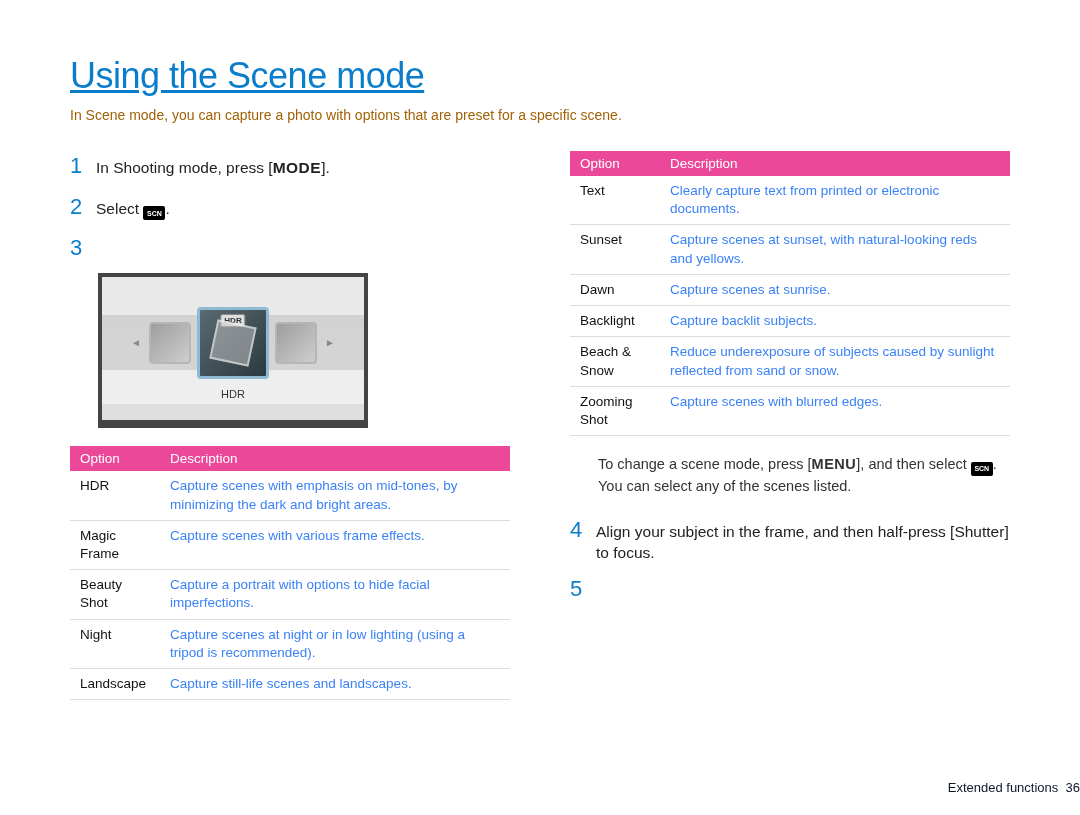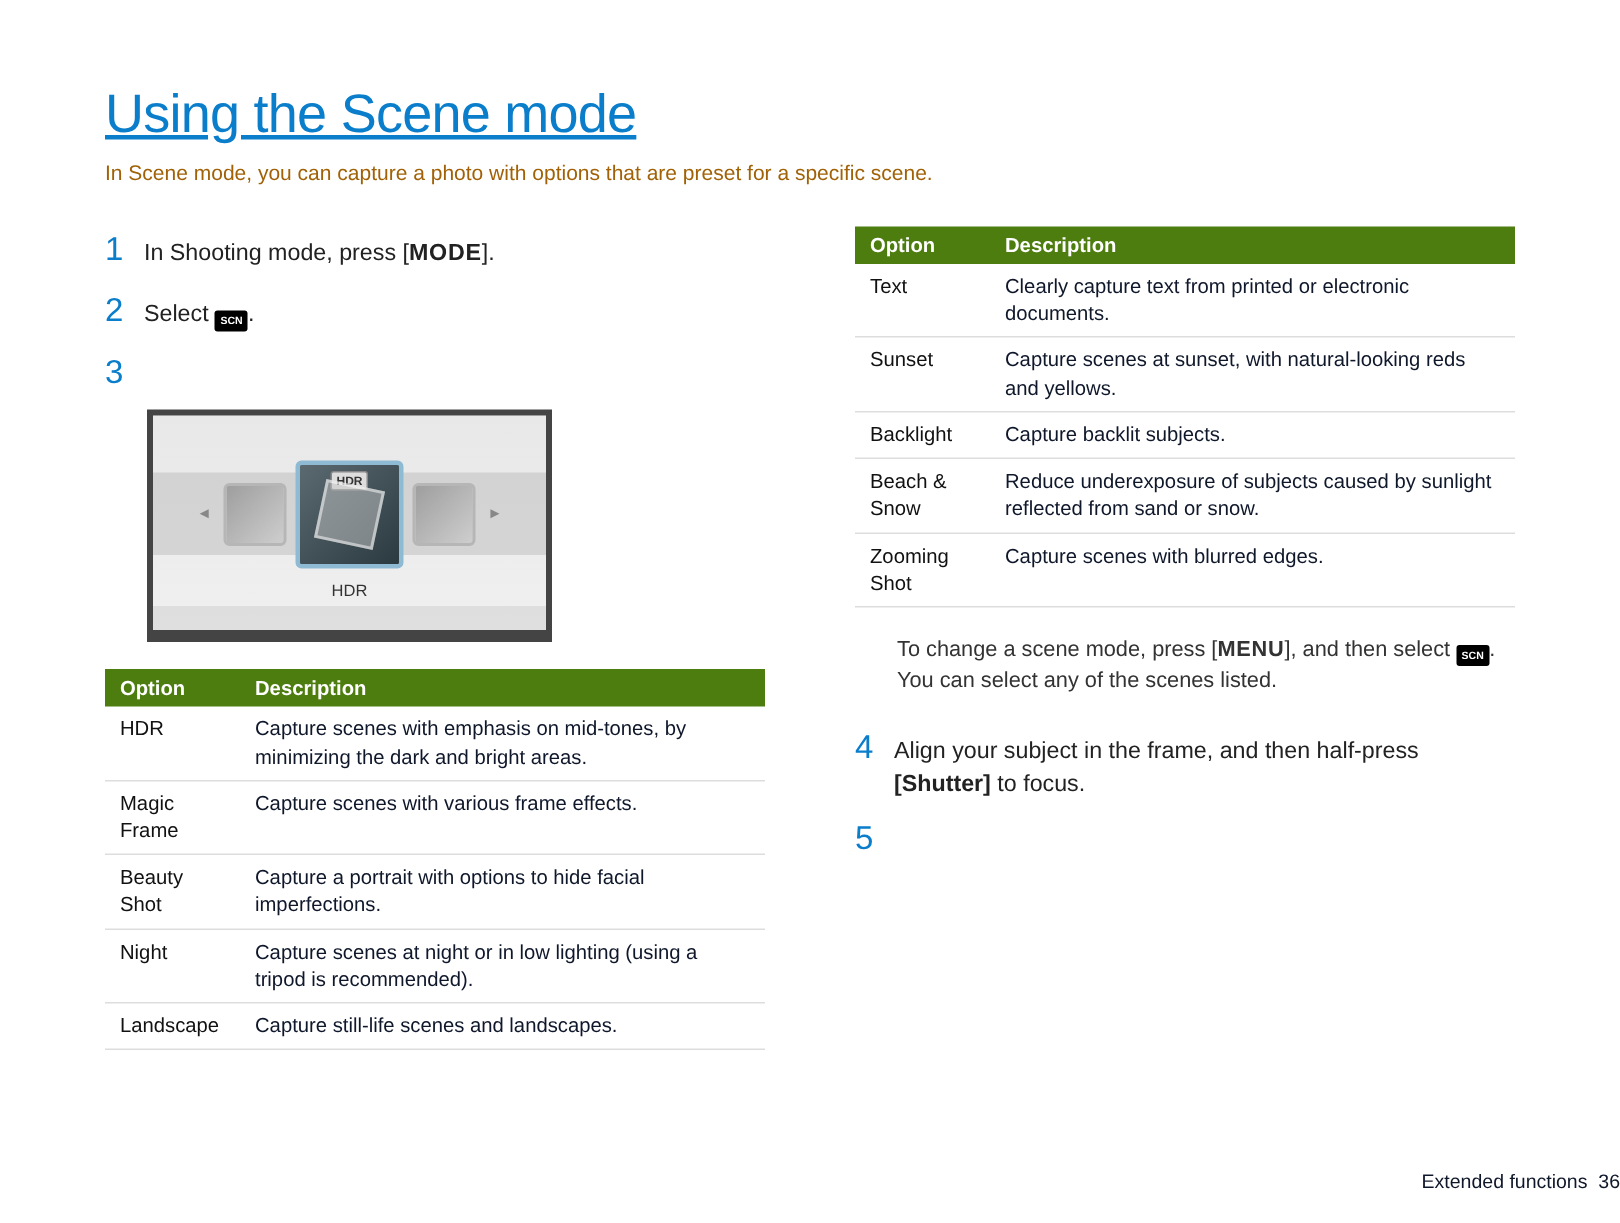--- a/index.html
+++ b/index.html
@@ -126,52 +126,52 @@
     background: rgba(0,0,0,0.07);
   }
 
   table.opts {
     width: 100%;
     border-collapse: collapse;
     font-size: 13.5px;
     margin-bottom: 18px;
   }
   table.opts th {
-    background: #4d7c0f;
+    background: #ec4899;
     color: #fff;
-    font-weight: 700;
+    font-weight: 400;
     text-align: left;
     padding: 5px 10px;
   }
   table.opts th:first-child { width: 90px; }
   table.opts td {
     border-bottom: 1px solid #ddd;
     padding: 6px 10px;
     vertical-align: top;
-    color: #0f172a;
+    color: #3b82f6;
     line-height: 1.35;
   }
   table.opts td:first-child { color: #111; }
 
   .note-block {
     margin: 0 0 18px 28px;
     font-size: 14.5px;
     line-height: 1.45;
     color: #333;
   }
 
   .footer {
     position: absolute;
     bottom: 20px;
     left: 0; right: 0;
     text-align: right;
     font-size: 13px;
     color: #0f172a;
   }
-  strong { font-weight: bold; }
+  strong { font-weight: normal; }
 </style>
 </head>
 <body>
 
 <h1>Using the Scene mode</h1>
 <p class="intro">In Scene mode, you can capture a photo with options that are preset for a specific scene.</p>
 
 <div class="columns">
 
   <div class="col">
@@ -256,20 +256,24 @@
       <tbody>
           <tr>
             <td>Text</td>
             <td>Clearly capture text from printed or electronic documents.</td>
           </tr>
           <tr>
             <td>Sunset</td>
             <td>Capture scenes at sunset, with natural-looking reds and yellows.</td>
           </tr>
           <tr>
+            <td>Dawn</td>
+            <td>Capture scenes at sunrise.</td>
+          </tr>
+          <tr>
             <td>Backlight</td>
             <td>Capture backlit subjects.</td>
           </tr>
           <tr>
             <td>Beach &amp; Snow</td>
             <td>Reduce underexposure of subjects caused by sunlight reflected from sand or snow.</td>
           </tr>
           <tr>
             <td>Zooming Shot</td>
             <td>Capture scenes with blurred edges.</td>

